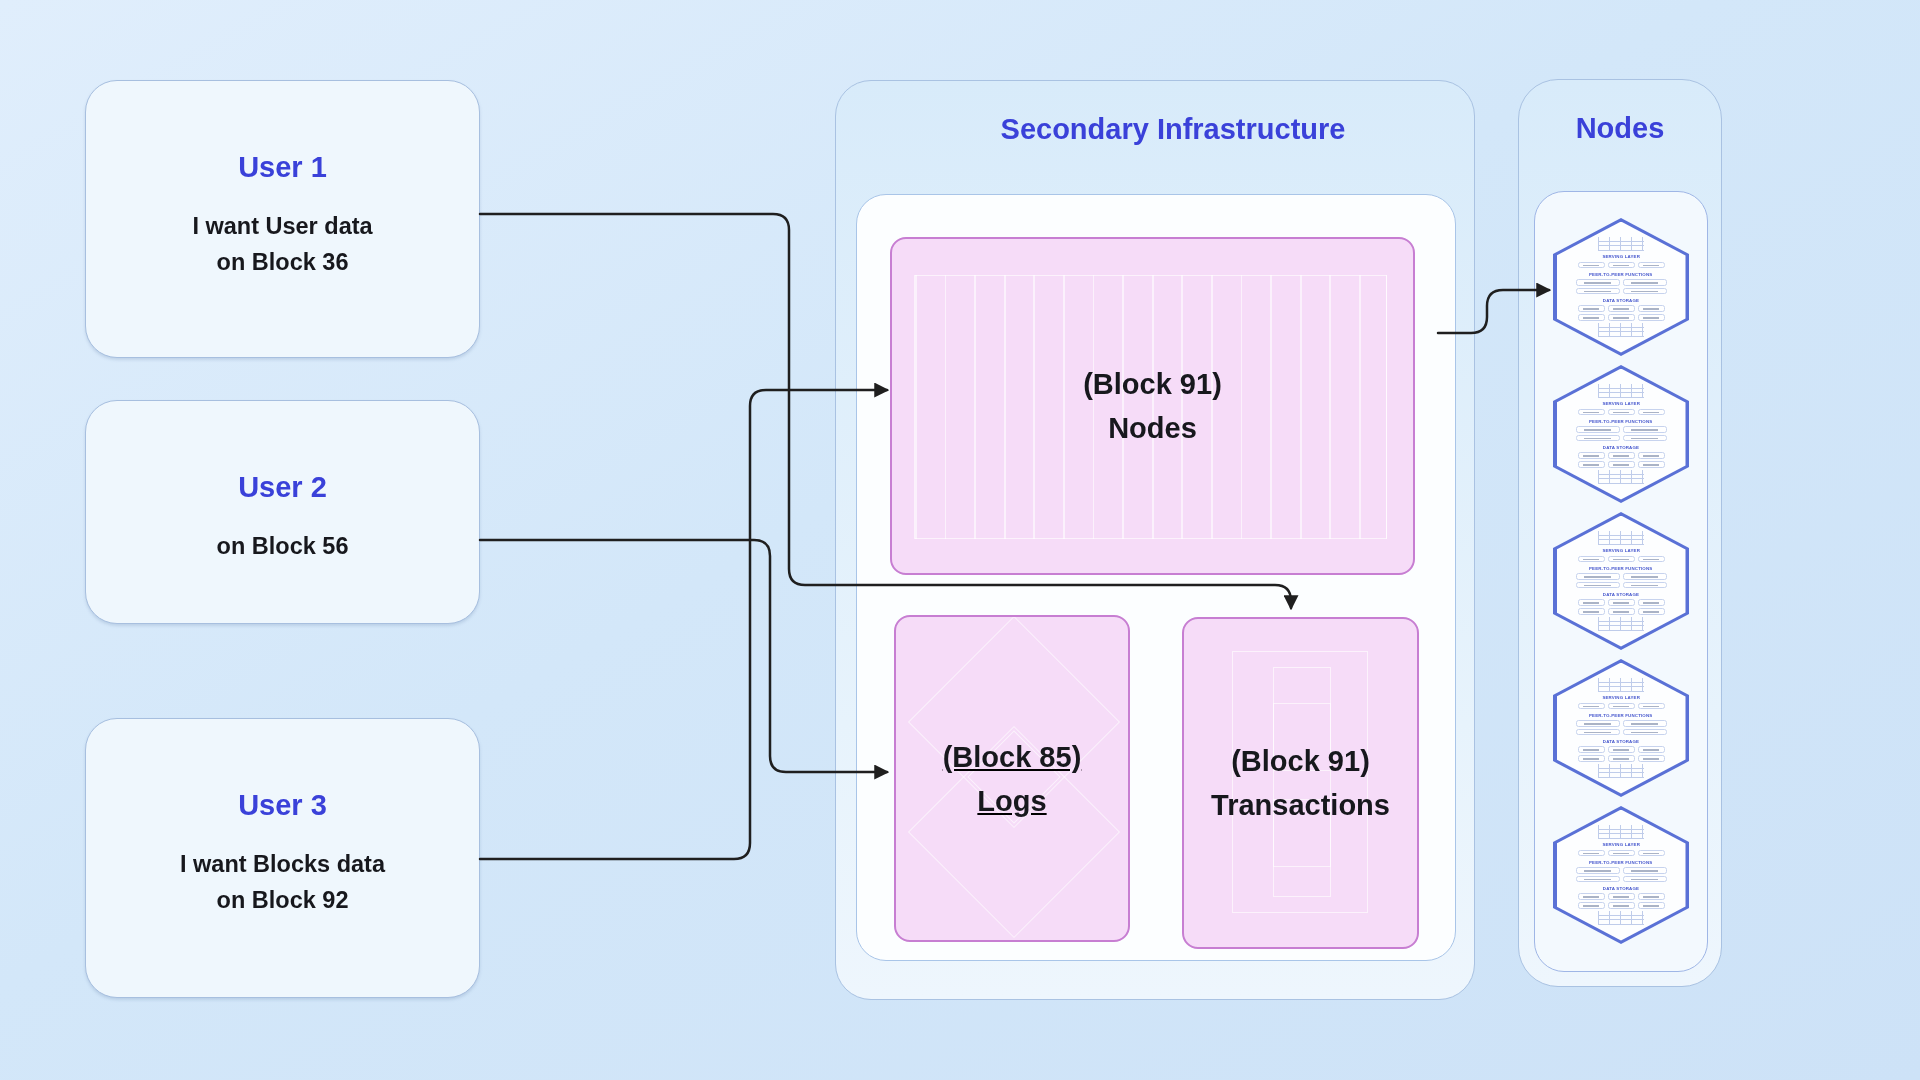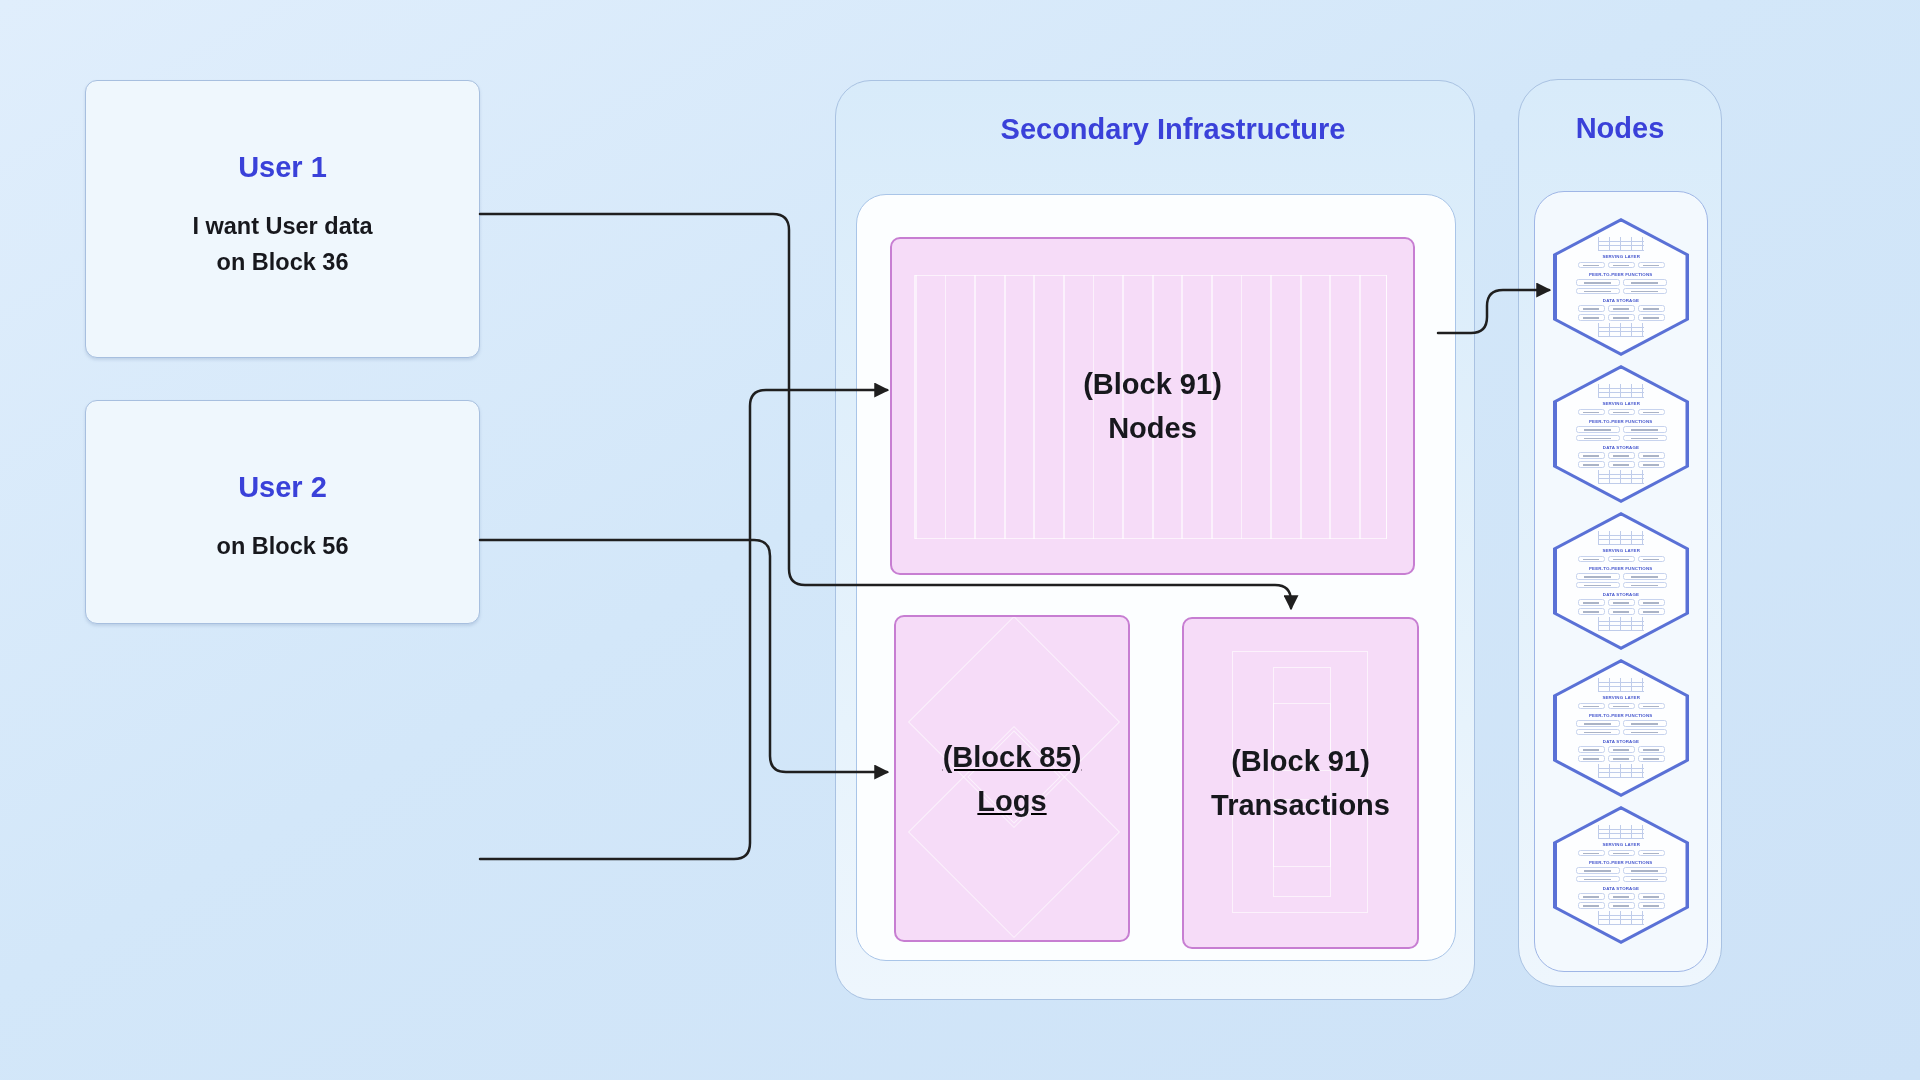--- a/index.html
+++ b/index.html
@@ -7,41 +7,41 @@
     width:1920px;height:1080px;overflow:hidden;
     font-family:"Liberation Sans", sans-serif;
     background:linear-gradient(150deg,#e0eefc 0%,#d3e7f9 45%,#cde2f7 100%);
     position:relative;
   }
   .stage{position:absolute;inset:0;}
 
   
   .user-card{
     position:absolute;left:85px;width:395px;height:278px;
-    background:#eff7fd;border:1.5px solid #a7bfdf;border-radius:12px;
+    background:#eff7fd;border:1.5px solid #a7bfdf;border-radius:32px;
     box-shadow:0 2px 3px rgba(110,140,180,.25);
     display:flex;flex-direction:column;align-items:center;
     padding-top:70px;box-sizing:border-box;text-align:center;
   }
   .user-card .u-title{font-size:29px;font-weight:700;color:#3a41d9;margin:0 0 24px 0;}
   .user-card .u-line{font-size:23.5px;font-weight:700;color:#17181d;line-height:36px;margin:0;}
 
   
   .infra{
     position:absolute;left:835px;top:80px;width:640px;height:920px;
     background:linear-gradient(180deg,#d8ebfa 0%,#e7f3fc 70%,#eef6fd 100%);
     border:1.5px solid #a9c2e2;border-radius:36px;box-sizing:border-box;padding-left:36px;
   }
   .infra-title{margin:0;text-align:center;padding-top:32px;font-size:29px;font-weight:700;color:#3a41d9;}
   .infra-inner{
     position:absolute;left:20px;top:113px;width:600px;height:767px;
     background:#fcfeff;border:1.5px solid #a9c5e8;border-radius:30px;box-sizing:border-box;
   }
   .pinkbox{
-    position:absolute;background:#f6dcf8;border:2px solid #c77ed2;border-radius:10px;
+    position:absolute;background:#f6dcf8;border:2px solid #c77ed2;border-radius:16px;
     box-sizing:border-box;display:flex;flex-direction:column;align-items:center;justify-content:center;
     text-align:center;overflow:hidden;
   }
   .pinkbox .b-line{position:relative;z-index:3;font-size:29px;font-weight:700;color:#17181d;line-height:44px;margin:0;}
   .box-blocks{left:33px;top:42px;width:525px;height:338px;}
   .box-logs{left:37px;top:420px;width:236px;height:327px;text-decoration:underline;}
   .box-tx{left:325px;top:422px;width:237px;height:332px;}
 
   .pat{position:absolute;border:1.5px solid rgba(255,255,255,.62);box-sizing:border-box;z-index:1;}
   .pat-cols{
@@ -104,20 +104,25 @@
     <h2 class="u-title">User 1</h2>
     <p class="u-line">I want User data</p>
     <p class="u-line">on Block 36</p>
   </section>
 
   <section class="user-card" style="top:400px;height:224px;">
     <h2 class="u-title">User 2</h2>
     <p class="u-line">on Block 56</p>
   </section>
 
+  <section class="user-card" style="top:718px;height:280px;">
+    <h2 class="u-title">User 3</h2>
+    <p class="u-line">I want Blocks data</p>
+    <p class="u-line">on Block 92</p>
+  </section>
 
   <section class="infra">
     <h1 class="infra-title">Secondary Infrastructure</h1>
 
     <div class="infra-inner">
 
       <div class="pinkbox box-blocks">
         <div class="pat pat-cols"></div>
         <p class="b-line">(Block 91)</p>
         <p class="b-line">Nodes</p>

